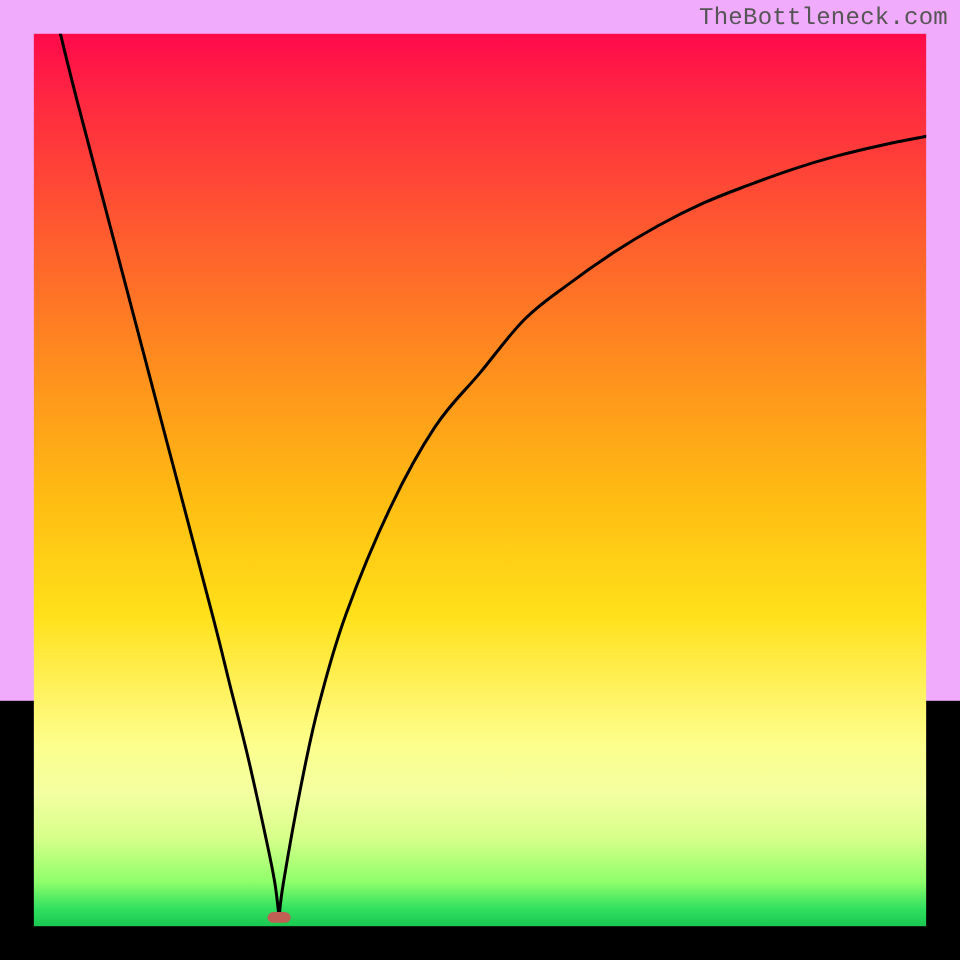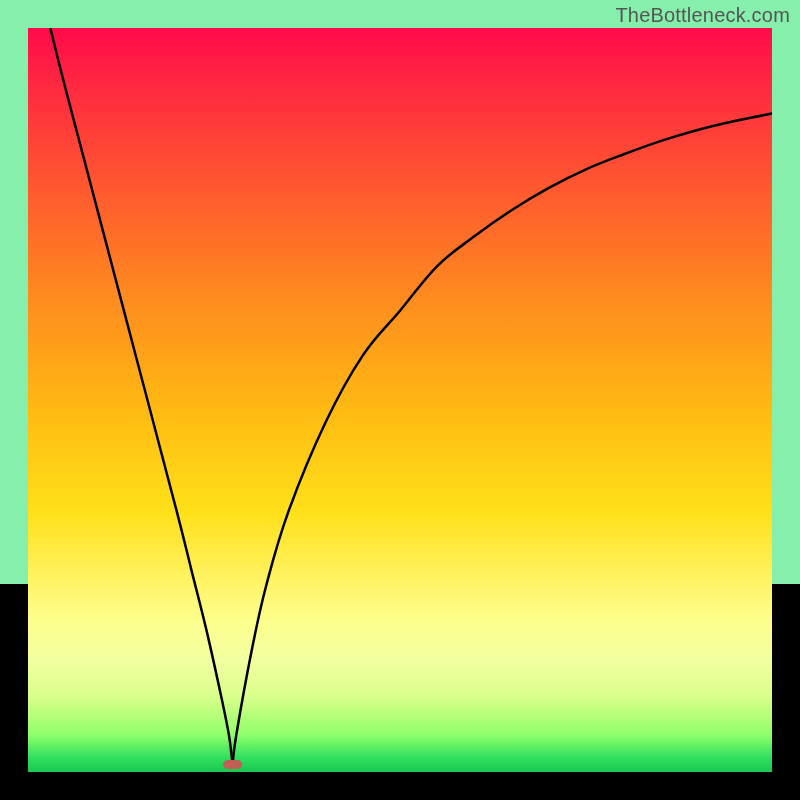--- a/index.html
+++ b/index.html
@@ -8,21 +8,22 @@
     width: 800px;
     height: 800px;
     background: #000;
     font-family: Arial, Helvetica, sans-serif;
     overflow: hidden;
   }
   .frame {
     position: relative;
     width: 800px;
     height: 584px;
-    background: #86efac;
+    background: #f0abfc;
+    font-family: Liberation Mono, monospace;
   }
   .plot {
     position: absolute;
     left: 28px;
     top: 28px;
     width: 744px;
     height: 744px;
     overflow: hidden;
   }
   .gradient {

